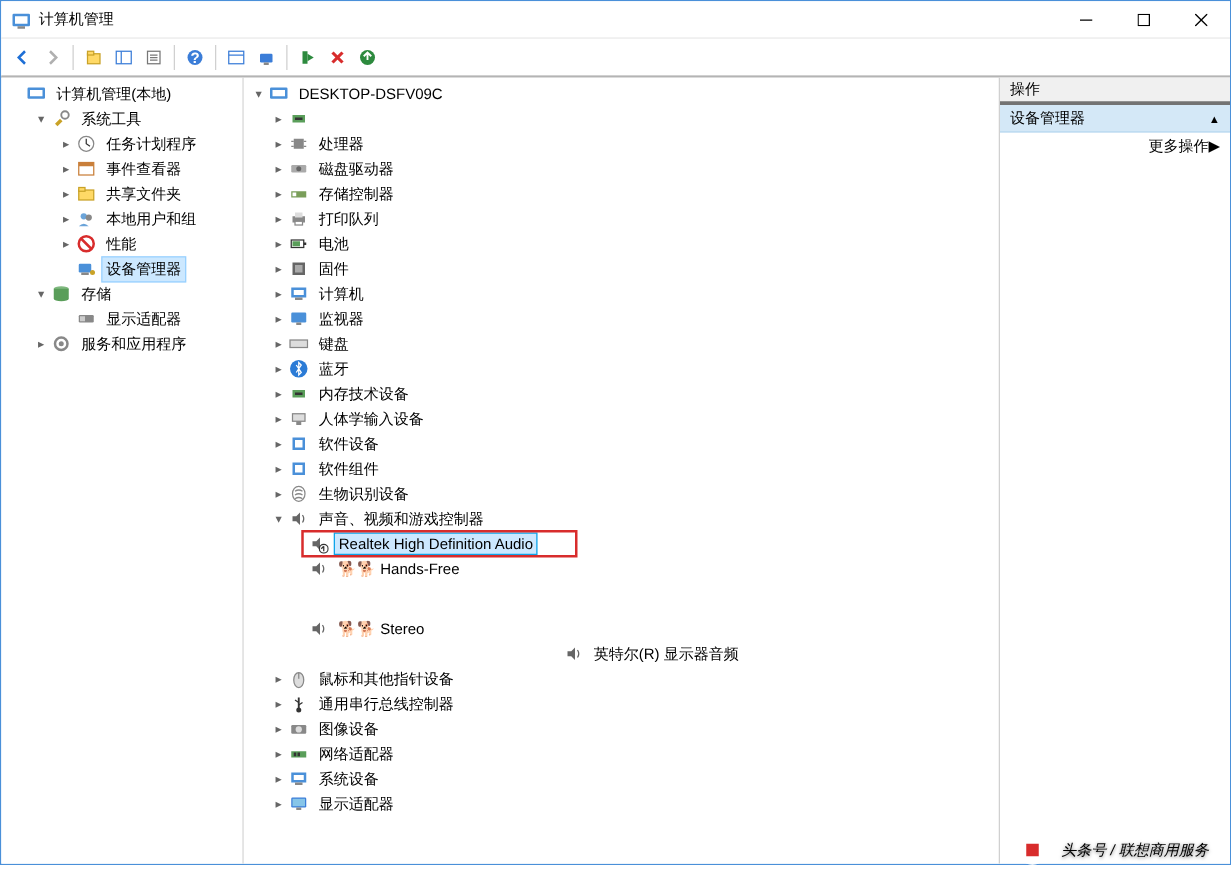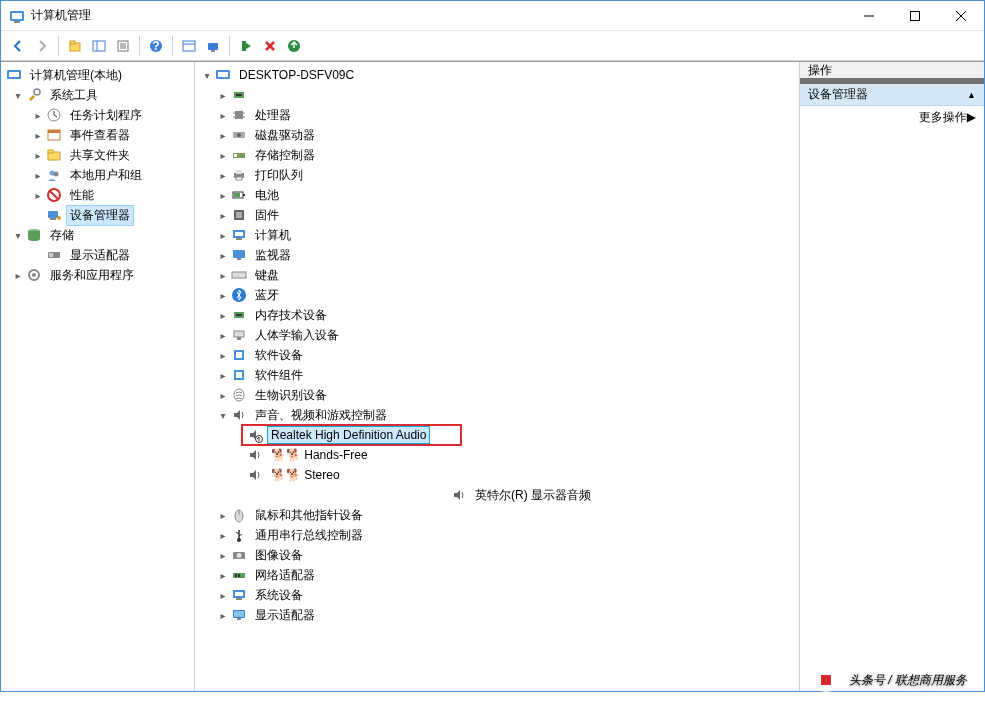--- a/index.html
+++ b/index.html
@@ -9,24 +9,24 @@
 .titlebar .app-icon{width:16px;height:16px;margin-right:6px;display:flex;align-items:center;justify-content:center}
 .titlebar .title{flex:1}
 .win-controls{display:flex;height:100%}
 .win-btn{width:46px;display:flex;align-items:center;justify-content:center;cursor:pointer}
 .menubar{height:22px;display:flex;align-items:center;padding-left:8px;background:#fff;border-bottom:1px solid #e5e5e5}
 .menubar .menu-item{padding:2px 8px;cursor:pointer}
 .toolbar{height:30px;display:flex;align-items:center;padding-left:6px;background:#fff;border-bottom:1px solid #d0d0d0;gap:2px}
 .tb-btn{width:22px;height:22px;display:flex;align-items:center;justify-content:center;cursor:pointer;border:1px solid transparent}
 .tb-sep{width:1px;height:20px;background:#d0d0d0;margin:0 3px}
 .content{flex:1;display:flex;border-top:1px solid #a0a0a0;overflow:hidden}
-.left-pane{width:194px;background:#fff;border-right:1px solid #d0d0d0;overflow-y:auto;padding:3px 1px}
+.left-pane{width:194px;background:#fff;border-right:1px solid #d0d0d0;overflow-y:auto;padding:3px 16px}
 .mid-pane{flex:1;background:#fff;border-right:1px solid #d0d0d0;overflow-y:auto;padding:3px 0;position:relative}
 .right-pane{width:184px;background:#fff;display:flex;flex-direction:column}
-.right-header{height:22px;background:#f0f0f0;border-bottom:6px solid #737373;display:flex;align-items:center;padding-left:8px;font-weight:400}
+.right-header{height:22px;background:#f0f0f0;border-bottom:3px solid #737373;display:flex;align-items:center;padding-left:8px;font-weight:400}
 .right-section{height:22px;background:#d4e8f7;border-bottom:1px solid #b8d8ef;display:flex;align-items:center;padding:0 8px;justify-content:space-between}
 .right-item{height:22px;display:flex;align-items:center;padding:0 8px 0 20px;justify-content:flex-end;cursor:pointer}
 .tree-row{display:flex;align-items:center;height:20px;white-space:nowrap;cursor:default;padding-left:4px}
 .expander{width:16px;height:16px;display:flex;align-items:center;justify-content:center;cursor:pointer;color:#666;font-size:10px}
 .expander.hidden{visibility:hidden}
 .node-icon{width:16px;height:16px;margin-right:4px;display:flex;align-items:center;justify-content:center;flex-shrink:0}
 .node-label{padding:1px 3px;border:1px solid transparent}
 .node-label.selected-left{background:#cce8ff;border:1px solid #99d1ff}
 .node-label.selected-mid{background:#cce8ff;border:1px solid #0ea5e9}
 .red-box{position:absolute;border:2px solid #d82c2c;pointer-events:none}
@@ -458,21 +458,21 @@
           </div>
           <div class="tree-row" style="padding-left: 52px; text-align: center;">
             <span class="node-icon">
               <svg width="16" height="16" viewBox="0 0 16 16">
                 <path d="M3 6 L6 6 L9 3 L9 13 L6 10 L3 10 Z" fill="#666"></path>
                 <path d="M11 5 Q13 8 11 11" fill="none" stroke="#666"></path>
               </svg>
             </span>
             <span class="node-label ">🐕🐕 Hands-Free</span>
           </div>
-          <div class="tree-row" style="padding-left: 52px;">
+          <div class="tree-row" style="padding-left: 52px; margin-top: 28px;">
             <span class="node-icon">
               <svg width="16" height="16" viewBox="0 0 16 16">
                 <path d="M3 6 L6 6 L9 3 L9 13 L6 10 L3 10 Z" fill="#666"></path>
                 <path d="M11 5 Q13 8 11 11" fill="none" stroke="#666"></path>
               </svg>
             </span>
             <span class="node-label ">🐕🐕 Stereo</span>
           </div>
           <div class="tree-row" style="padding-left: 52px; justify-content: center;">
             <span class="node-icon">

